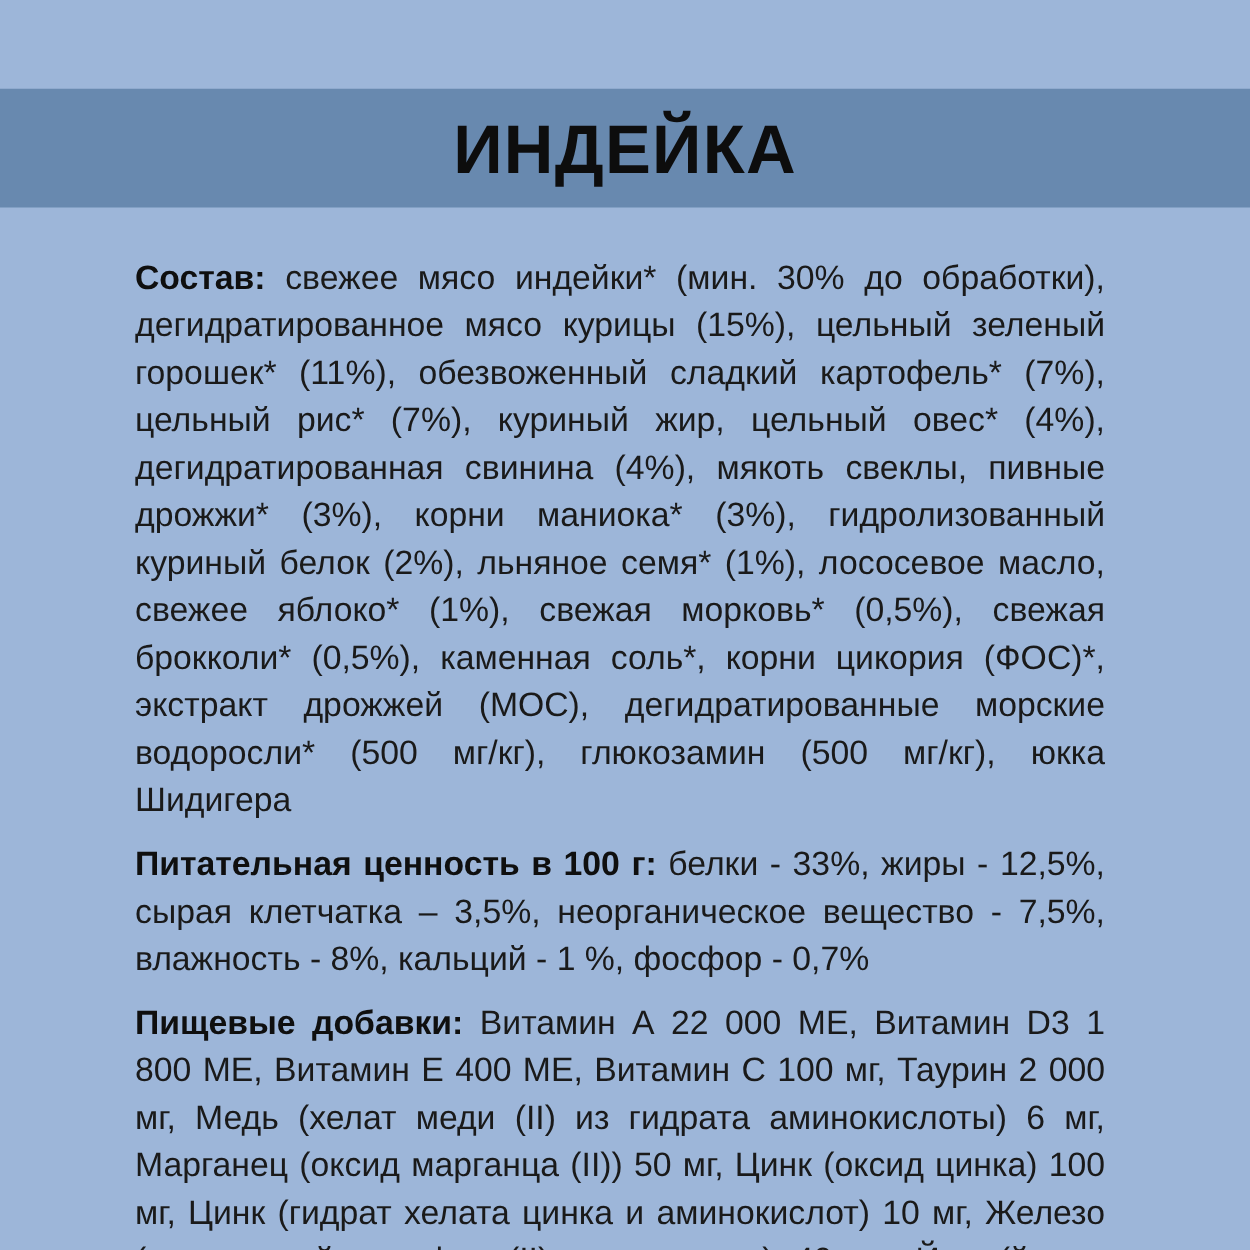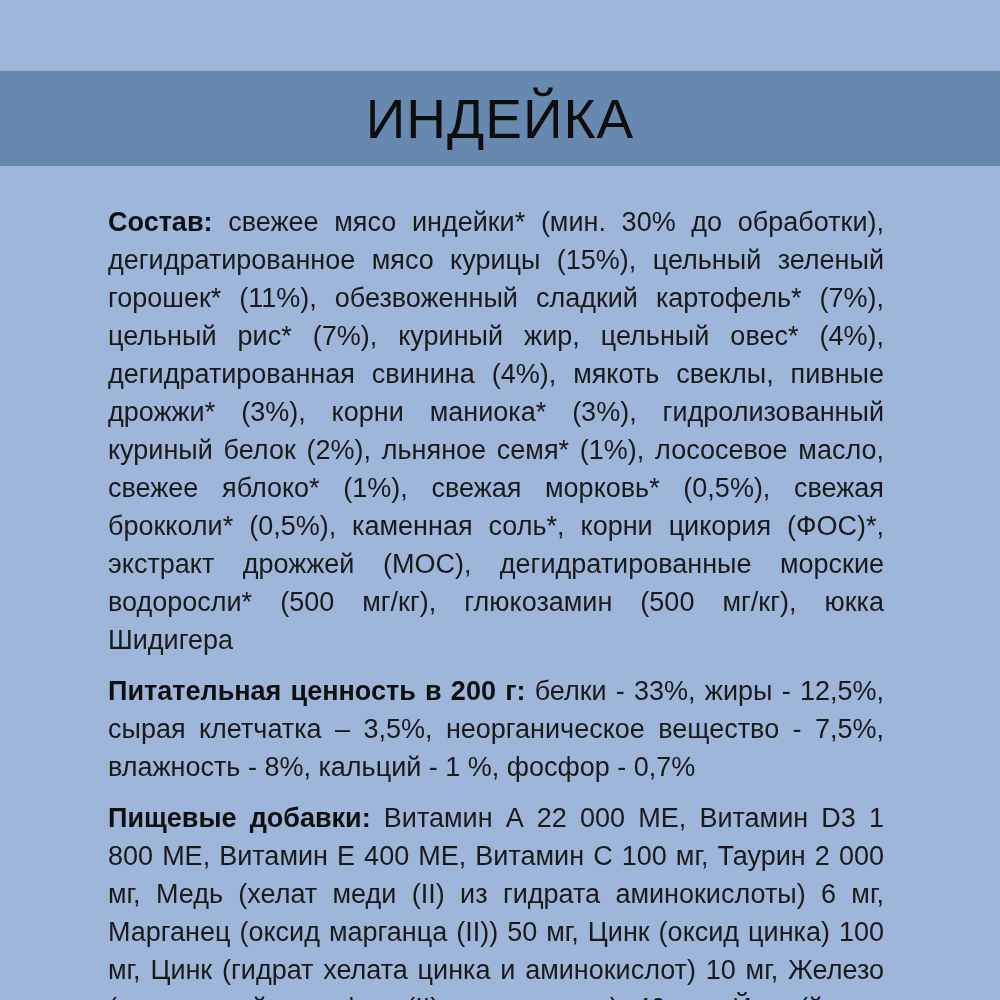--- a/index.html
+++ b/index.html
@@ -23,21 +23,21 @@
     width: 100%;
     height: 95px;
     background: #6889af;
     display: flex;
     align-items: center;
     justify-content: center;
   }
   .band h1 {
     margin: 0;
     font-size: 55px;
-    font-weight: 400;
+    font-weight: 700;
     letter-spacing: 1px;
     color: #0d0d0d;
   }
   .content {
     position: absolute;
     top: 166px;
     left: 0;
     right: 0;
     padding: 37px 102px 0 108px;
   }
@@ -59,19 +59,19 @@
 <div class="page">
 
   <div class="band">
     <h1>ИНДЕЙКА</h1>
   </div>
 
   <div class="content">
 
     <p><span class="lbl">Состав:</span> <span>свежее мясо индейки* (мин. 30% до обработки), дегидратированное мясо курицы (15%), цельный зеленый горошек* (11%), обезвоженный сладкий картофель* (7%), цельный рис* (7%), куриный жир, цельный овес* (4%), дегидратированная свинина (4%), мякоть свеклы, пивные дрожжи* (3%), корни маниока* (3%), гидролизованный куриный белок (2%), льняное семя* (1%), лососевое масло, свежее яблоко* (1%), свежая морковь* (0,5%), свежая брокколи* (0,5%), каменная соль*, корни цикория (ФОС)*, экстракт дрожжей (МОС), дегидратированные морские водоросли* (500 мг/кг), глюкозамин (500 мг/кг), юкка Шидигера</span></p>
 
-    <p><span class="lbl">Питательная ценность в 200 г:</span> <span>белки - 33%, жиры - 12,5%, сырая клетчатка – 3,5%, неорганическое вещество - 7,5%, влажность - 8%, кальций - 1 %, фосфор - 0,7%</span></p>
+    <p><span class="lbl">Питательная ценность в 100 г:</span> <span>белки - 33%, жиры - 12,5%, сырая клетчатка – 3,5%, неорганическое вещество - 7,5%, влажность - 8%, кальций - 1 %, фосфор - 0,7%</span></p>
 
     <p><span class="lbl">Пищевые добавки:</span> <span>Витамин А 22 000 МЕ, Витамин D3 1 800 МЕ, Витамин Е 400 МЕ, Витамин С 100 мг, Таурин 2 000 мг, Медь (хелат меди (II) из гидрата аминокислоты) 6 мг, Марганец (оксид марганца (II)) 50 мг, Цинк (оксид цинка) 100 мг, Цинк (гидрат хелата цинка и аминокислот) 10 мг, Железо (железистый сульфат (II), моногидрат) 40 мг, Йод (йодид калия) 4 мг, Селен (селенит натрия) 0,3 мг</span></p>
 
   </div>
 
 </div>
 
 </body></html>

